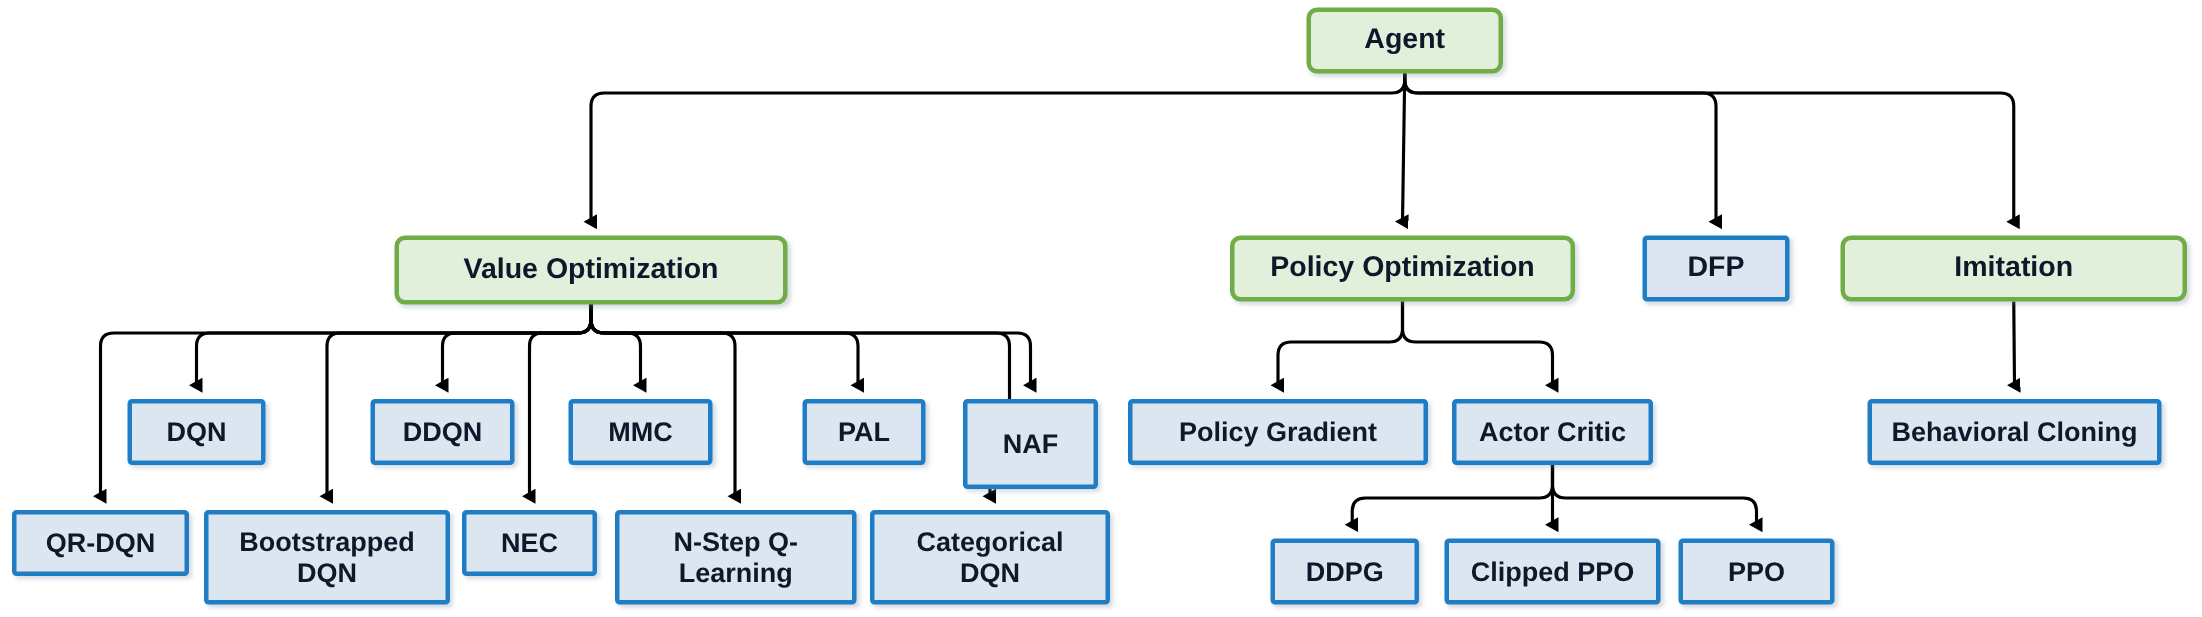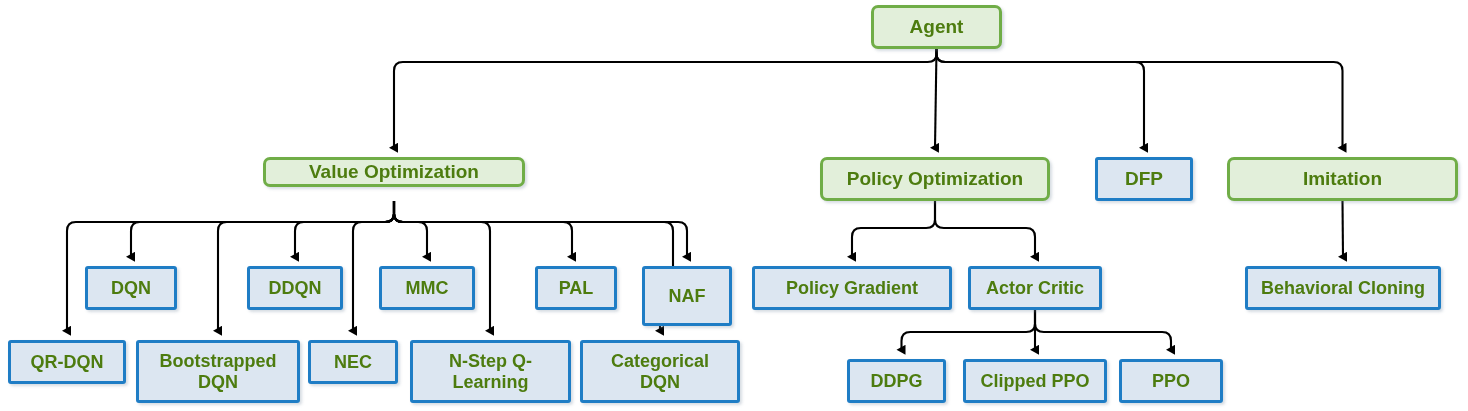--- a/index.html
+++ b/index.html
@@ -26,21 +26,21 @@
     pointer-events: none;
   }
   .node {
     position: absolute;
     box-sizing: border-box;
     display: flex;
     align-items: center;
     justify-content: center;
     text-align: center;
     font-weight: bold;
-    color: #4d7c0f;
+    color: #0f172a;
     line-height: 1.15;
     z-index: 3;
   }
   .node.green {
     background: #e2efda;
     border: 3px solid #70ad47;
     border-radius: 7px;
     box-shadow: 2px 2px 3px rgba(120,140,160,0.30);
   }
   .node.blue {
@@ -84,21 +84,21 @@
         <path d="M1342.5,201 L1343,257" marker-end="url(#arrow)"></path>
         <path d="M1035,310 L1035,323.18 Q1035,332 1026.18,332 L910.32,332 Q901.5,332 901.5,340.82 L901.5,350" marker-end="url(#arrow)"></path>
         <path d="M1035,310 L1035,350" marker-end="url(#arrow)"></path>
         <path d="M1035,310 L1035,323.18 Q1035,332 1043.82,332 L1162.18,332 Q1171,332 1171,340.82 L1171,350" marker-end="url(#arrow)"></path>
       </g>
   </svg>
   <div id="node-layer">
       <div class="node green" style="left: 871px; top: 5px; width: 131px; height: 44px; font-size: 19px;">
         <span>Agent</span>
       </div>
-      <div class="node green" style="left: 263px; top: 157px; width: 262px; height: 30px; font-size: 19px; text-align: center;">
+      <div class="node green" style="left: 263px; top: 157px; width: 262px; height: 46px; font-size: 19px; text-align: center;">
         <span>Value Optimization</span>
       </div>
       <div class="node green" style="left: 820px; top: 157px; width: 230px; height: 44px; font-size: 19px;">
         <span>Policy Optimization</span>
       </div>
       <div class="node blue" style="left: 1095px; top: 157px; width: 98px; height: 44px; font-size: 19px;">
         <span>DFP</span>
       </div>
       <div class="node green" style="left: 1227px; top: 157px; width: 231px; height: 44px; font-size: 19px;">
         <span>Imitation</span>

